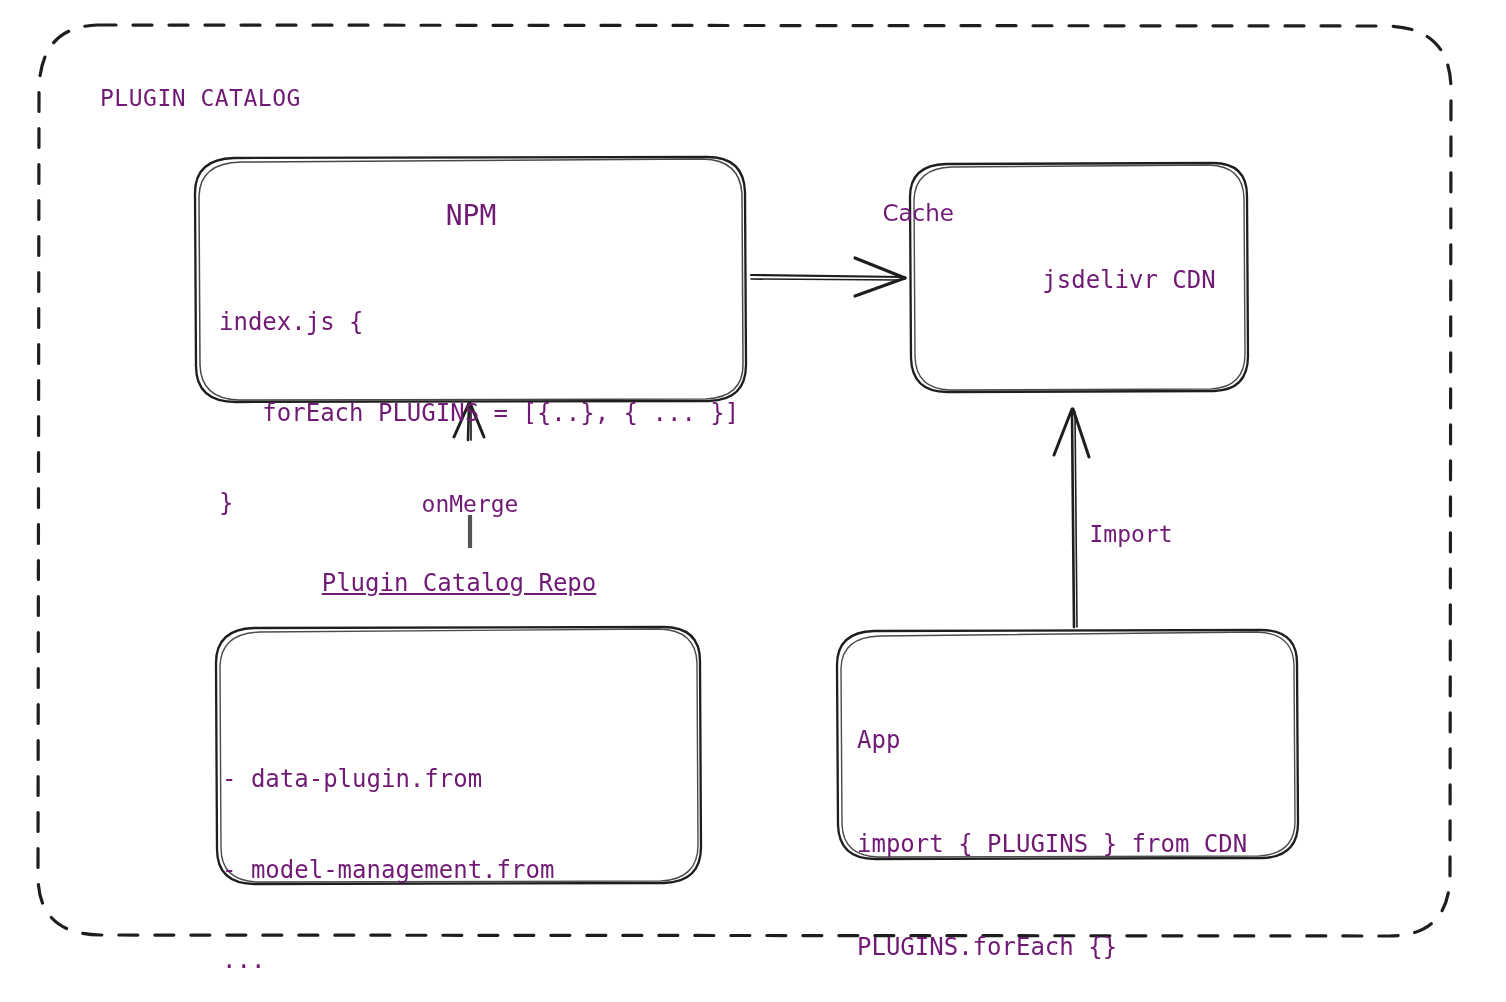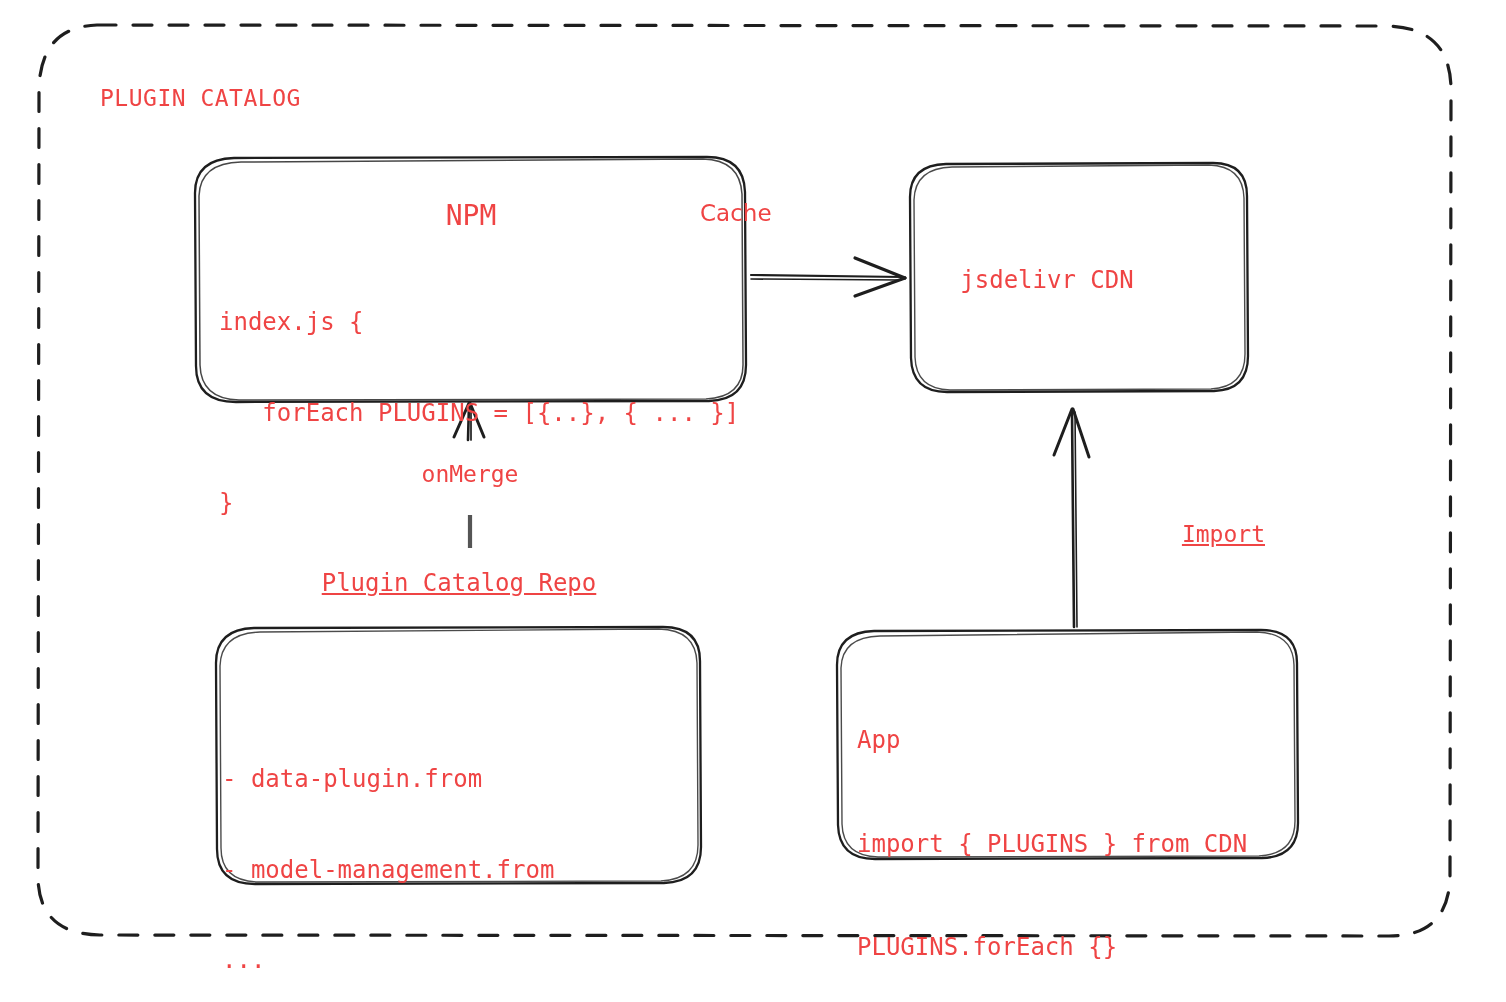--- a/index.html
+++ b/index.html
@@ -23,21 +23,21 @@
     top: 0;
     left: 0;
     width: 1506px;
     height: 1002px;
     pointer-events: none;
   }
   .txt {
     position: absolute;
     white-space: pre;
     font-family: "DejaVu Sans Mono", "Liberation Mono", monospace;
-    color: #ef4444;
+    color: #701a75;
     line-height: 1.45;
   }
   .group-title {
     font-size: 23px;
     letter-spacing: 0.5px;
   }
   .box-title-center {
     font-size: 28px;
     text-align: center;
   }
@@ -47,21 +47,21 @@
   .node-label {
     font-size: 24px;
   }
   .edge-label {
     font-size: 23px;
     text-align: center;
   }
   .edge-label-sans {
     font-family: "DejaVu Sans", "Liberation Sans", sans-serif;
     font-size: 23px;
-    text-align: left;
+    text-align: right;
   }
   .caption {
     font-size: 24px;
     text-align: center;
   }
   .code-block { line-height: 1.62; }
   .app-block .app-line { margin-bottom: 22px; }
 </style>
 </head>
 <body>
@@ -130,35 +130,35 @@
   <div class="txt group-title" style="left:100px; top:82px;">PLUGIN CATALOG</div>
 
   <div class="txt box-title-center" style="left:196px; top:196px; width:550px;">NPM</div>
 
   <div class="txt code-block" style="left:219px; top:251px;">
     <div class="code-line">index.js {</div>
     <div class="code-line">   forEach PLUGINS = [{..}, { ... }]</div>
     <div class="code-line">}</div>
   </div>
 
-  <div class="txt node-label" style="left:879px; top:263px; width:336px; text-align:center;">jsdelivr CDN</div>
+  <div class="txt node-label" style="left:961px; top:263px; width:336px; text-align:center;">jsdelivr CDN</div>
 
   <div class="txt edge-label-sans" style="left:700px; top:197px; width:254px;">Cache</div>
 
-  <div class="txt edge-label" style="left:320px; top:458px; width:300px;">onMerge</div>
+  <div class="txt edge-label" style="left:320px; top:488px; width:300px;">onMerge</div>
 
   <div class="txt caption" style="left:218px; top:566px; width:482px;text-decoration:underline;">Plugin Catalog Repo</div>
 
   <div class="txt code-block" style="left:222px; top:708px;">
     <div class="code-line">- data-plugin.from</div>
     <div class="code-line">- model-management.from</div>
     <div class="code-line">...</div>
   </div>
 
-  <div class="txt edge-label" style="left:1105px; top:518px; width:160px; text-align:right;text-decoration:underline;">Import</div>
+  <div class="txt edge-label" style="left:1051px; top:518px; width:160px; text-align:center;">Import</div>
 
   <div class="txt app-block" style="left:857px; top:677px;">
     <div class="node-label app-line">App</div>
     <div class="code-line app-line">import { PLUGINS } from CDN</div>
     <div class="code-line app-line">PLUGINS.forEach {}</div>
   </div>
 
 </div>
 
 </body></html>

